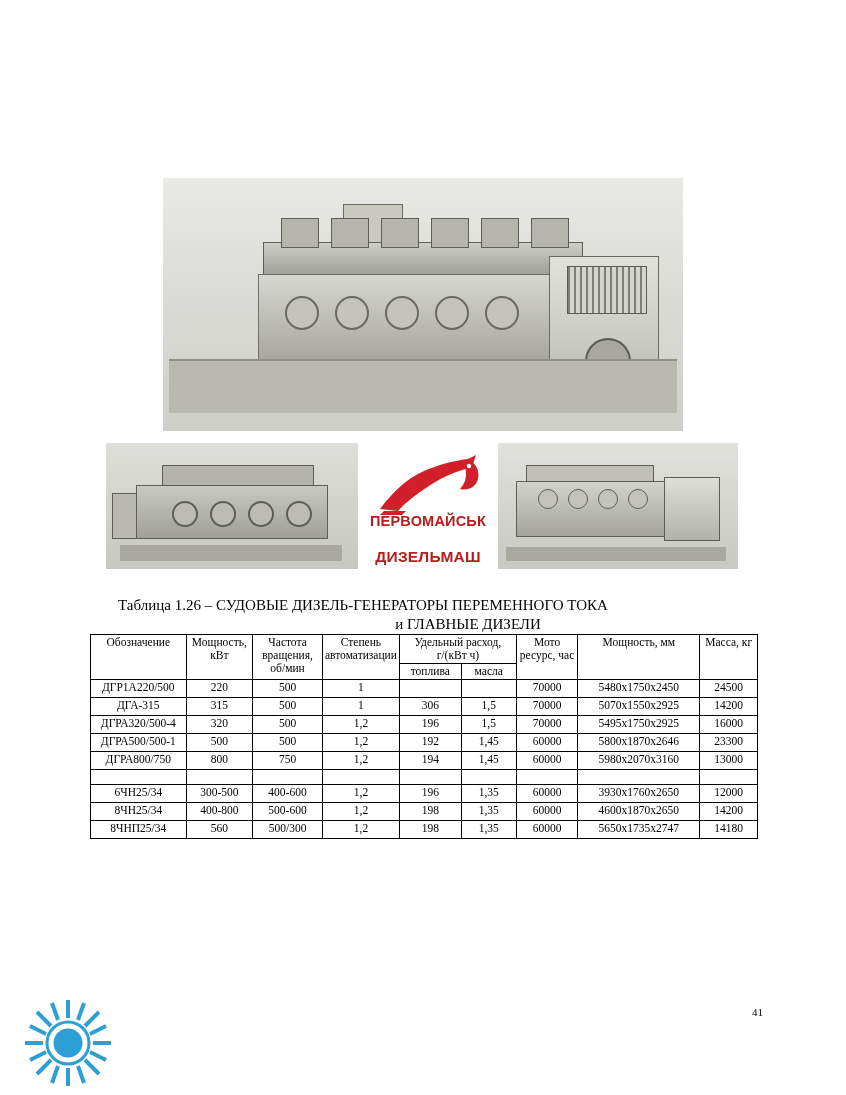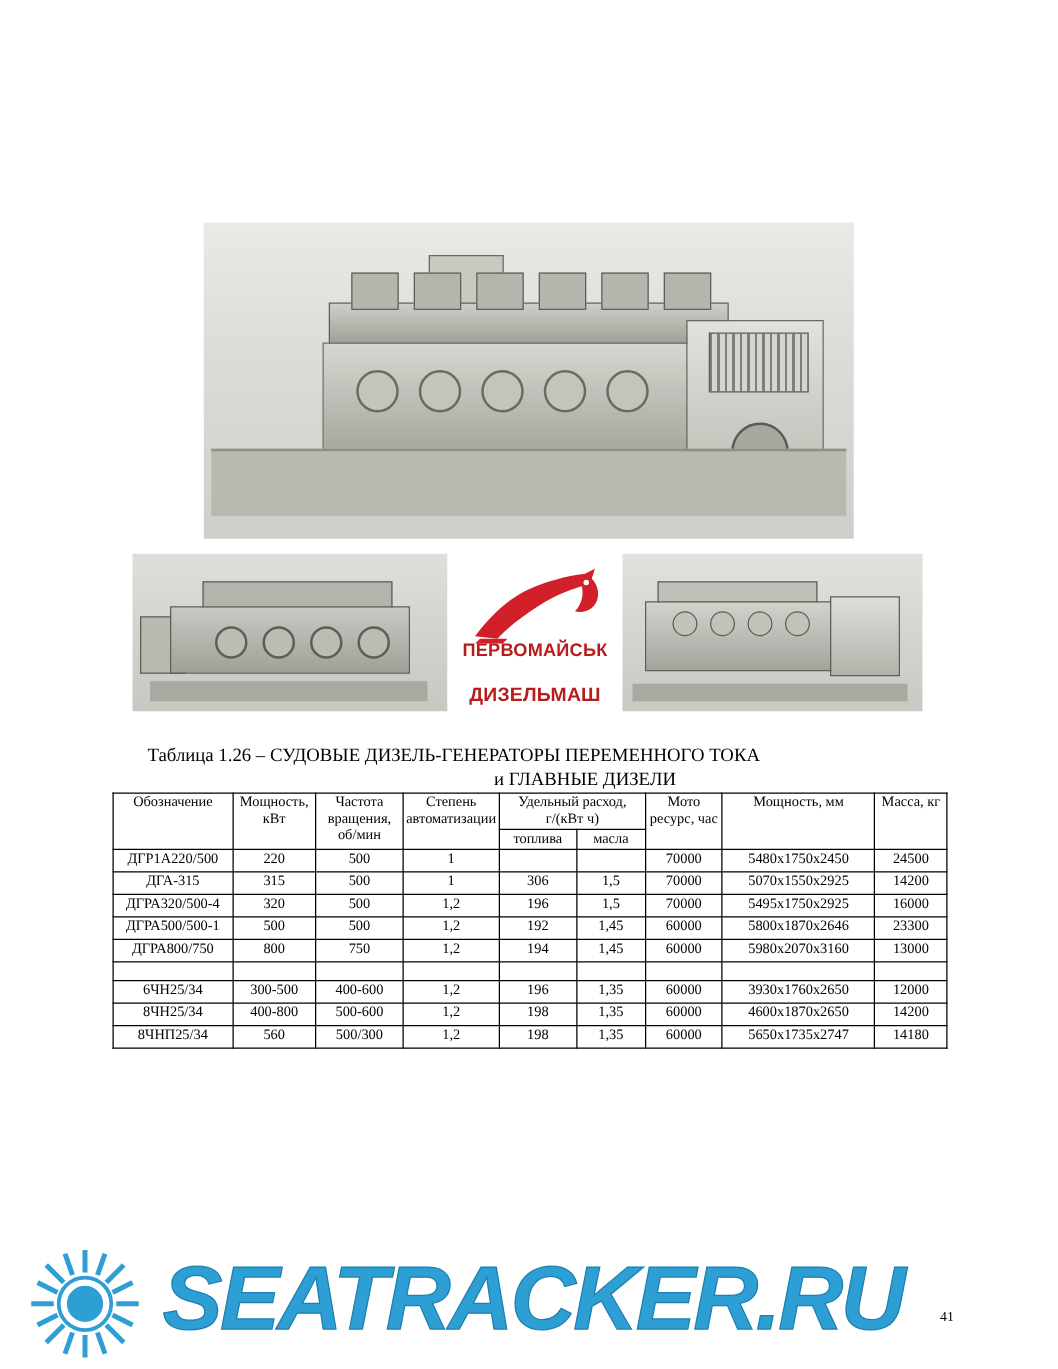--- a/index.html
+++ b/index.html
@@ -340,21 +340,20 @@
     text-align: justify;
   }
   .note sub { font-size: 9px; }
 
   
   .pageno {
     position: absolute;
     left: 752px;
     top: 1006px;
     font-size: 11px;
-    margin-top: 42px;
   }
 
   
   .wm {
     position: absolute;
     left: 0;
     top: 990px;
     width: 846px;
     height: 105px;
     overflow: hidden;
@@ -596,16 +595,15 @@
         <line x1="24" y1="28" x2="40" y2="36"></line>
         <line x1="84" y1="54" x2="100" y2="62"></line>
         <line x1="100" y1="28" x2="84" y2="36"></line>
         <line x1="40" y1="54" x2="24" y2="62"></line>
         <line x1="46" y1="5" x2="52" y2="22"></line>
         <line x1="72" y1="68" x2="78" y2="85"></line>
         <line x1="78" y1="5" x2="72" y2="22"></line>
         <line x1="52" y1="68" x2="46" y2="85"></line>
       </g>
     </svg>
-    <div class="wm-text">SEATRACKER.RU</div>
   </div>
 
 </div>
 
 </body></html>

